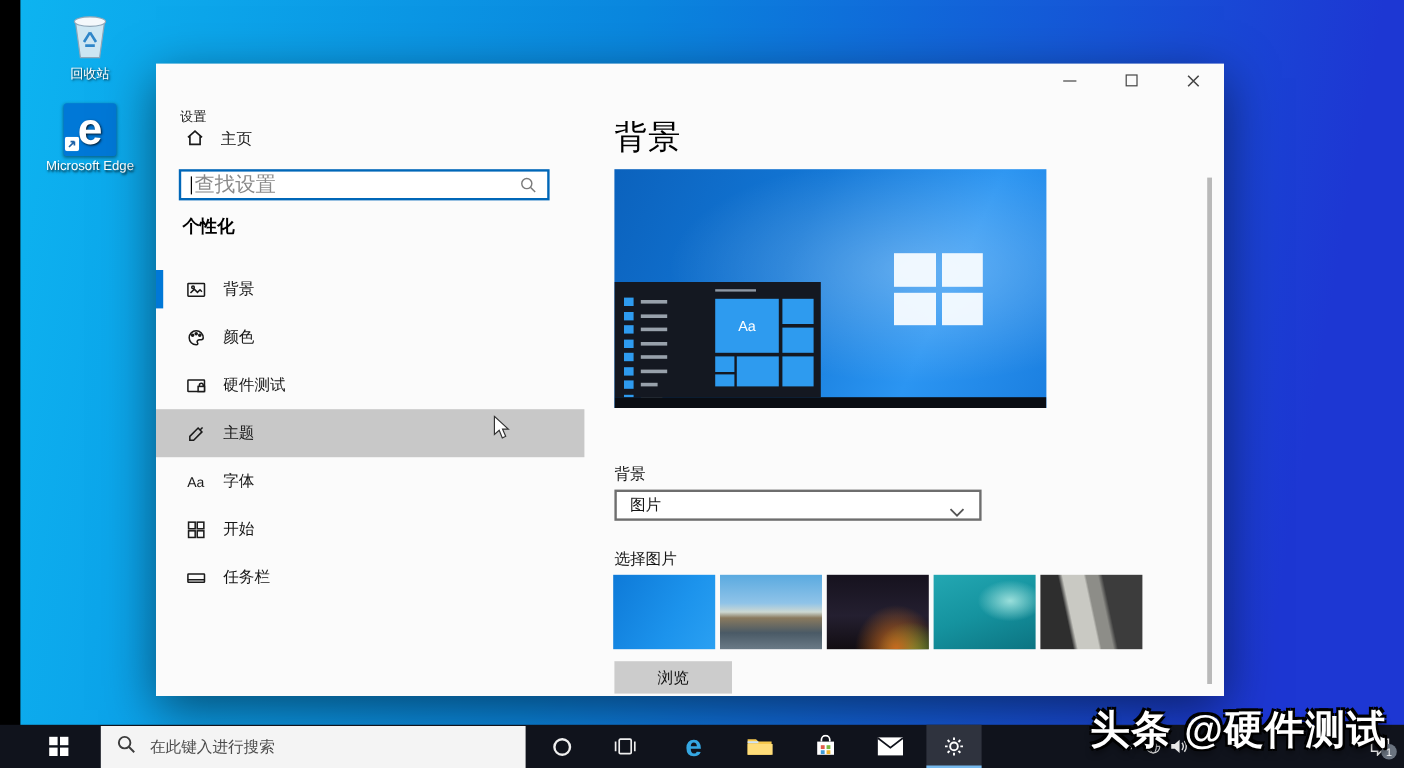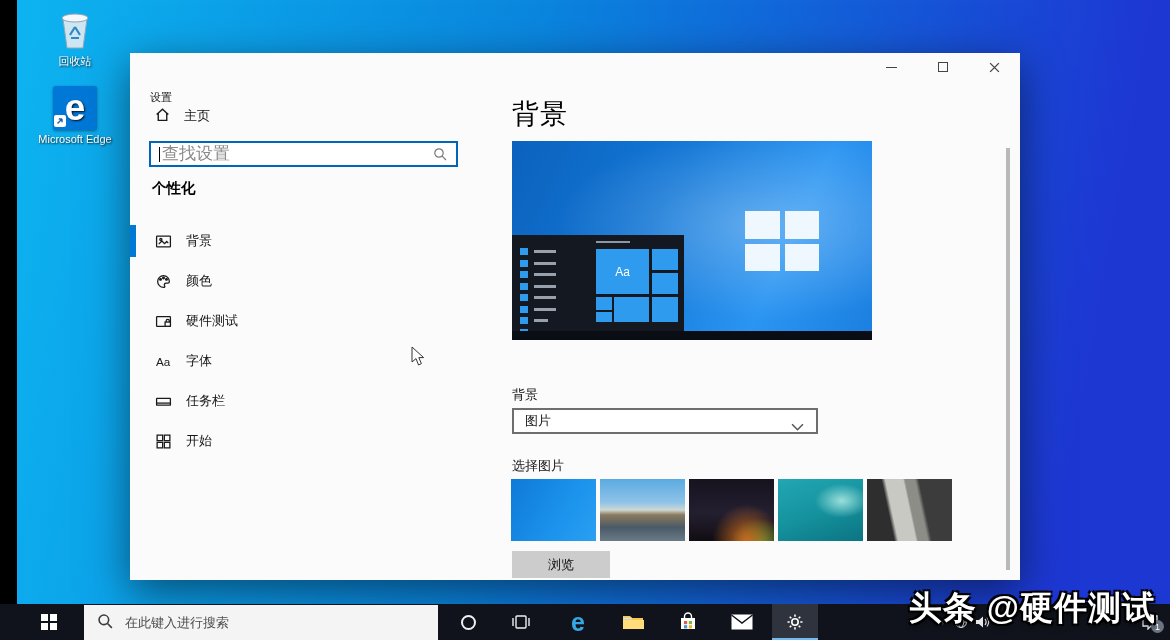--- a/index.html
+++ b/index.html
@@ -213,47 +213,56 @@
     <div class="nav-item">
       <span class="ico">
         <svg width="17" height="17" viewBox="0 0 16 16" fill="none" stroke="#1a1a1a" stroke-width="1.2">
             <rect x="1.5" y="3.5" width="13" height="9" rx="0.5"></rect>
             <rect x="9.5" y="8.5" width="5" height="4" fill="#fbfbfb"></rect>
             <path d="M10.5 8.5 v-1 a1.5 1.5 0 0 1 3 0 v1"></path>
           </svg>
       </span>
       <span>硬件测试</span>
     </div>
+    <div class="nav-item hovered">
+      <span class="ico">
+        <svg width="17" height="17" viewBox="0 0 16 16" fill="none" stroke="#1a1a1a" stroke-width="1.2">
+            <path d="M9.5 3.5 l3 3 L6 13 H3 v-3 Z"></path>
+            <path d="M11 5 l2 -2"></path>
+          </svg>
+      </span>
+      <span>主题</span>
+    </div>
     <div class="nav-item">
       <span class="ico">
         <svg width="17" height="17" viewBox="0 0 16 16">
             <text x="1" y="12" font-size="11" fill="#1a1a1a" font-family="Liberation Sans, sans-serif">Aa</text>
           </svg>
       </span>
       <span>字体</span>
-    </div>
-    <div class="nav-item">
-      <span class="ico">
-        <svg width="17" height="17" viewBox="0 0 16 16" fill="none" stroke="#1a1a1a" stroke-width="1.2">
-            <rect x="1.5" y="5" width="13" height="6.5" rx="0.5"></rect>
-            <path d="M1.5 9.5 h13"></path>
-          </svg>
-      </span>
-      <span>任务栏</span>
     </div>
     <div class="nav-item">
       <span class="ico">
         <svg width="17" height="17" viewBox="0 0 16 16" fill="none" stroke="#1a1a1a" stroke-width="1.2">
             <rect x="2" y="2" width="5.2" height="5.2"></rect>
             <rect x="8.8" y="2" width="5.2" height="5.2"></rect>
             <rect x="2" y="8.8" width="5.2" height="5.2"></rect>
             <rect x="8.8" y="8.8" width="5.2" height="5.2"></rect>
           </svg>
       </span>
       <span>开始</span>
+    </div>
+    <div class="nav-item">
+      <span class="ico">
+        <svg width="17" height="17" viewBox="0 0 16 16" fill="none" stroke="#1a1a1a" stroke-width="1.2">
+            <rect x="1.5" y="5" width="13" height="6.5" rx="0.5"></rect>
+            <path d="M1.5 9.5 h13"></path>
+          </svg>
+      </span>
+      <span>任务栏</span>
     </div>
   </div>
 
   <div class="page-title">背景</div>
 
   <div class="preview">
     <div class="pv-logo">
         <div></div>
         <div></div>
         <div></div>

